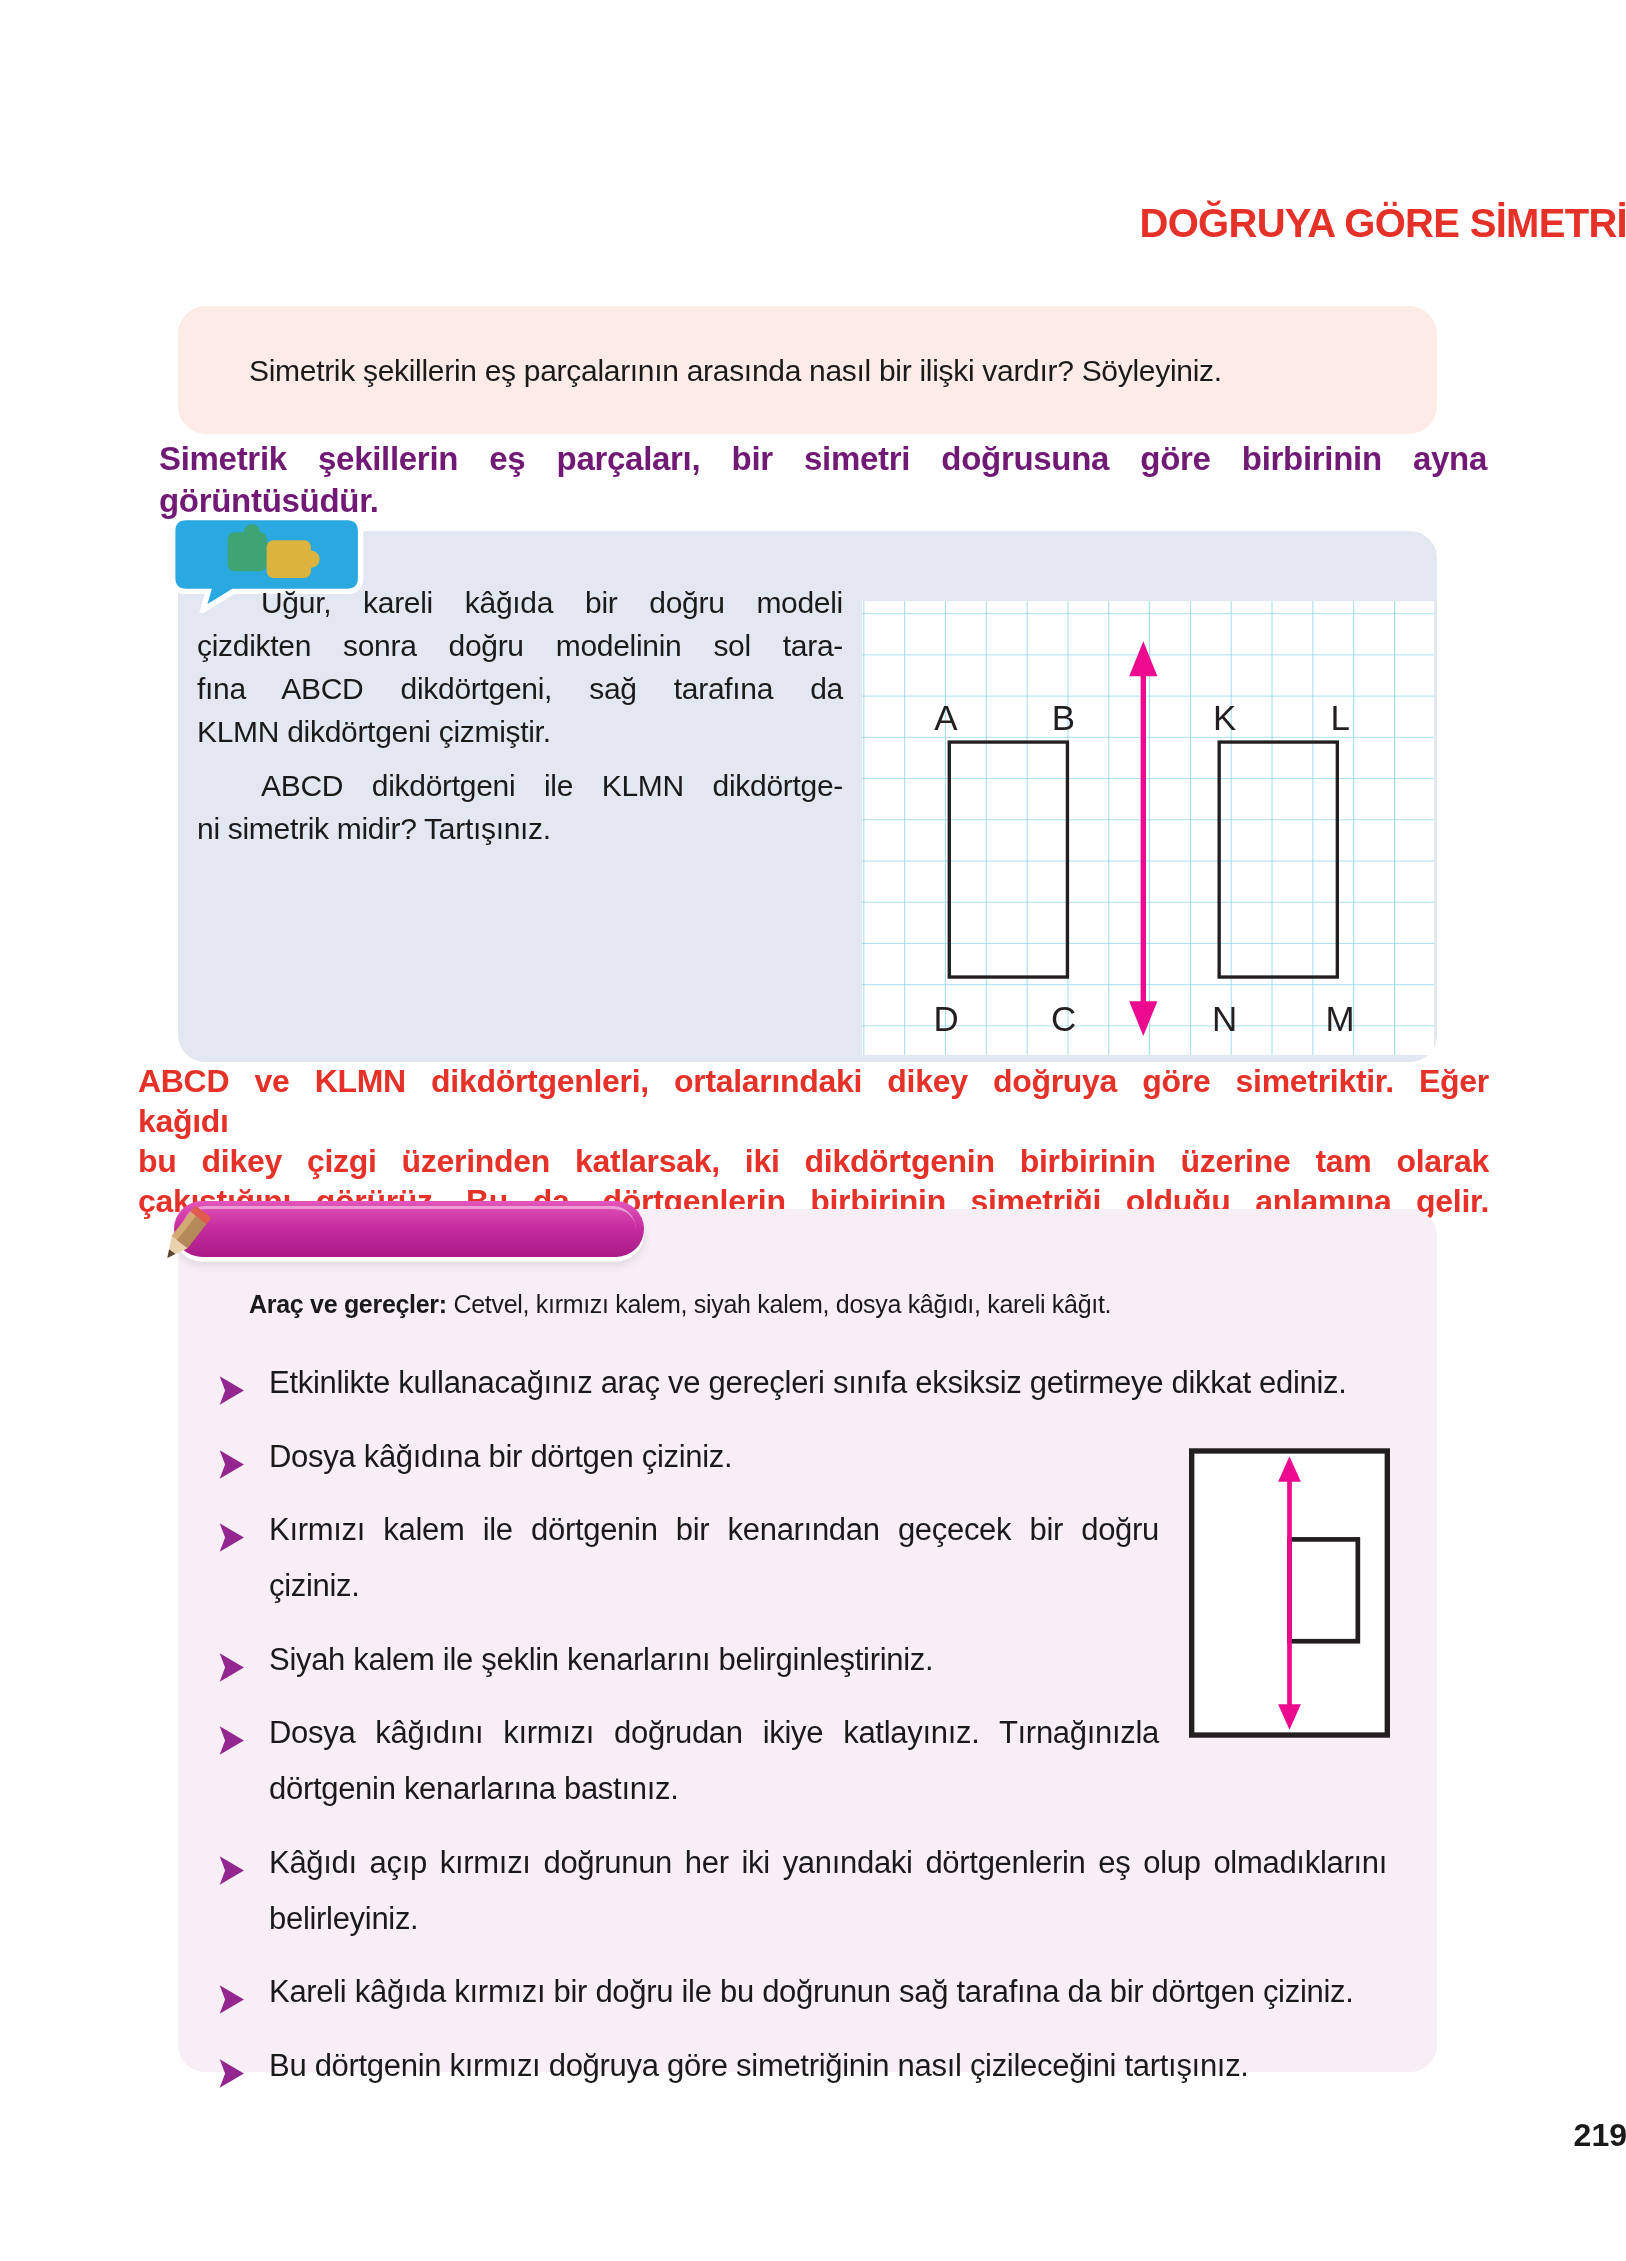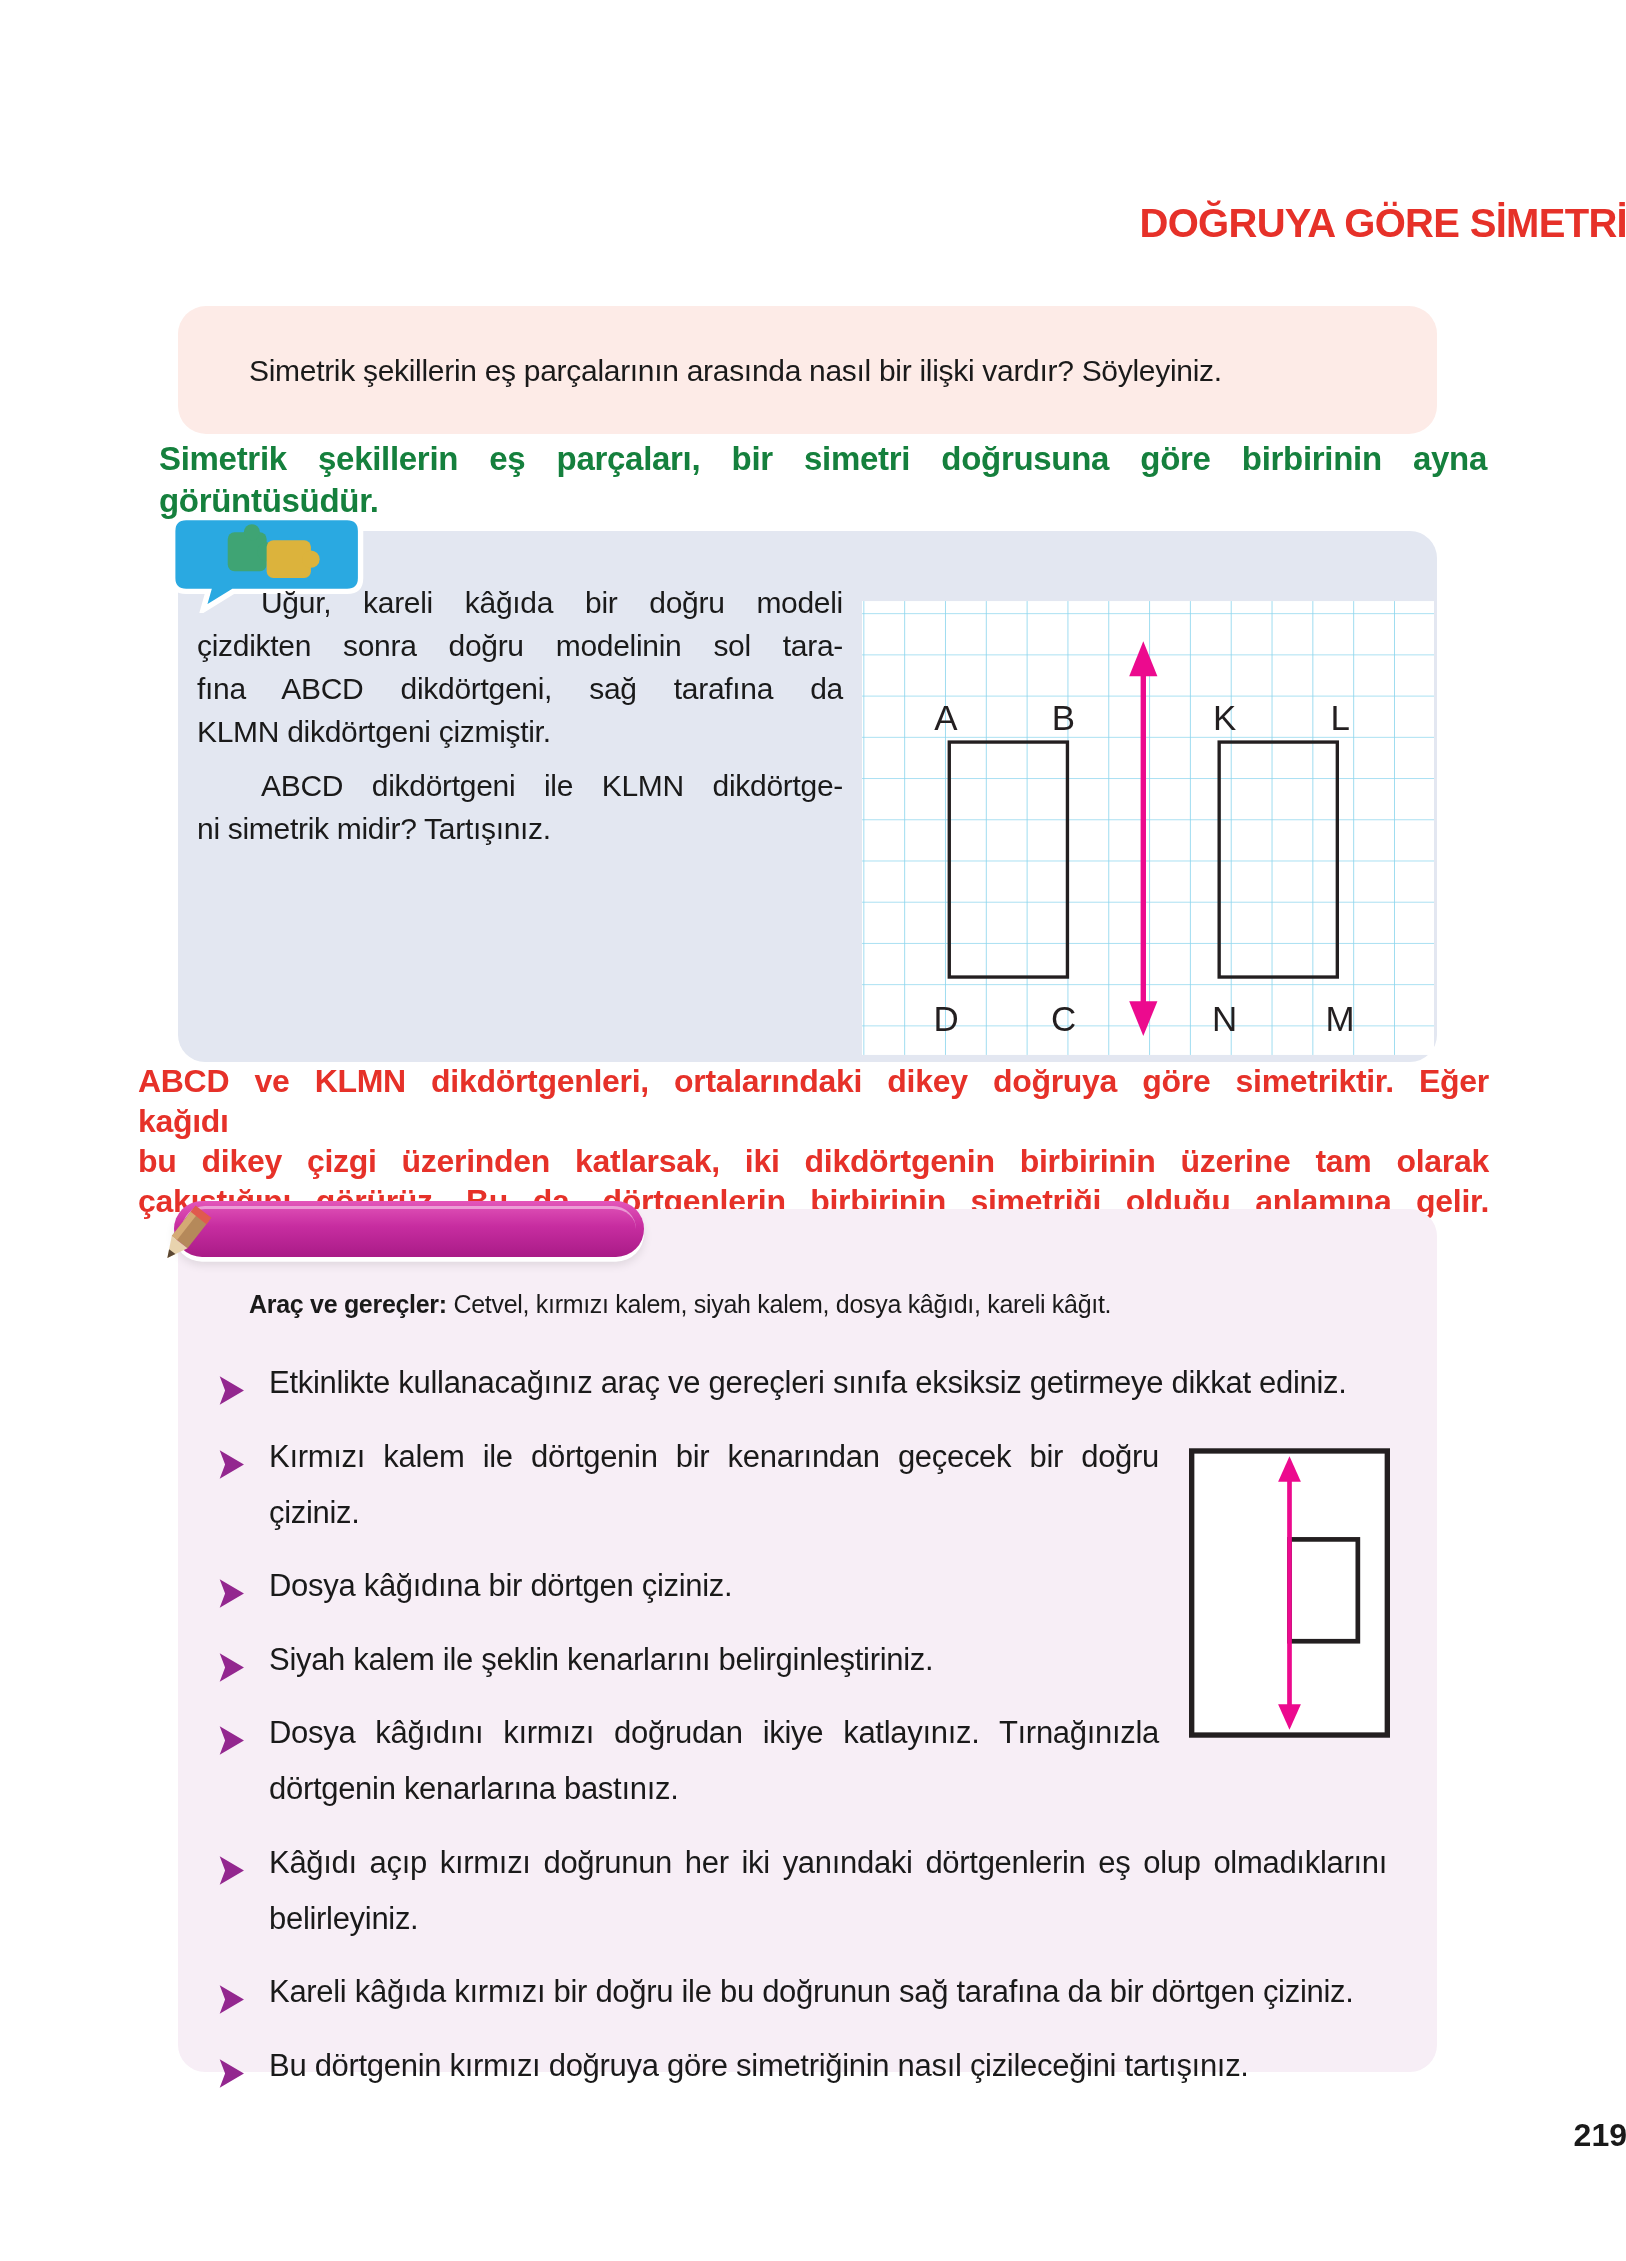--- a/index.html
+++ b/index.html
@@ -32,21 +32,21 @@
     border-top:4px solid rgba(255,255,255,.35);border-bottom:4px solid rgba(0,0,0,.15);
   }
   .badge .badge-label{
     position:absolute;width:100%;text-align:center;top:50%;transform:translateY(-50%);
     color:#ffffff;font-weight:bold;font-size:32px;letter-spacing:0px;
     text-shadow:0 2px 2px rgba(120,0,0,.45);
   }
   .bell{position:absolute;left:-47px;top:-14.8px;}
   .answer{
     position:absolute;left:159px;top:438px;width:1328px;
-    font-size:33px;font-weight:bold;color:#15803d;line-height:42px;
+    font-size:33px;font-weight:bold;color:#701a75;line-height:42px;
   }
   .jl{text-align:justify;text-align-last:justify;}
   
   .blue-box{
     position:absolute;left:178px;top:531px;width:1259px;height:531px;
     background:#e3e7f1;border-radius:27px;
   }
   .bubble{position:absolute;left:-12px;top:-19px;}
   .disc-text{position:absolute;left:19px;top:50px;width:646px;font-size:30px;line-height:43px;}
   .disc-text .indent{padding-left:64px;}
@@ -213,38 +213,38 @@
           </g>
         </svg>
       </div>
 
       <div class="step">
         <span class="bullet">
           <svg width="31" height="31" viewBox="0 0 46 46">
               <polygon points="4,2 40,23 4,44 12,23" fill="#93278f"></polygon>
             </svg>
         </span>
+        <span>Dosya kâğıdına bir dörtgen çiziniz.</span>
+      </div>
+
+      <div class="step">
+        <span class="bullet">
+          <svg width="31" height="31" viewBox="0 0 46 46">
+              <polygon points="4,2 40,23 4,44 12,23" fill="#93278f"></polygon>
+            </svg>
+        </span>
         <span>Kırmızı kalem ile dörtgenin bir kenarından geçecek bir doğru çiziniz.</span>
       </div>
 
       <div class="step">
         <span class="bullet">
           <svg width="31" height="31" viewBox="0 0 46 46">
               <polygon points="4,2 40,23 4,44 12,23" fill="#93278f"></polygon>
             </svg>
         </span>
-        <span>Dosya kâğıdına bir dörtgen çiziniz.</span>
-      </div>
-
-      <div class="step">
-        <span class="bullet">
-          <svg width="31" height="31" viewBox="0 0 46 46">
-              <polygon points="4,2 40,23 4,44 12,23" fill="#93278f"></polygon>
-            </svg>
-        </span>
         <span>Siyah kalem ile şeklin kenarlarını belirginleştiriniz.</span>
       </div>
 
       <div class="step">
         <span class="bullet">
           <svg width="31" height="31" viewBox="0 0 46 46">
               <polygon points="4,2 40,23 4,44 12,23" fill="#93278f"></polygon>
             </svg>
         </span>
         <span>Dosya kâğıdını kırmızı doğrudan ikiye katlayınız. Tırnağınızla dörtgenin kenarlarına bastınız.</span>

